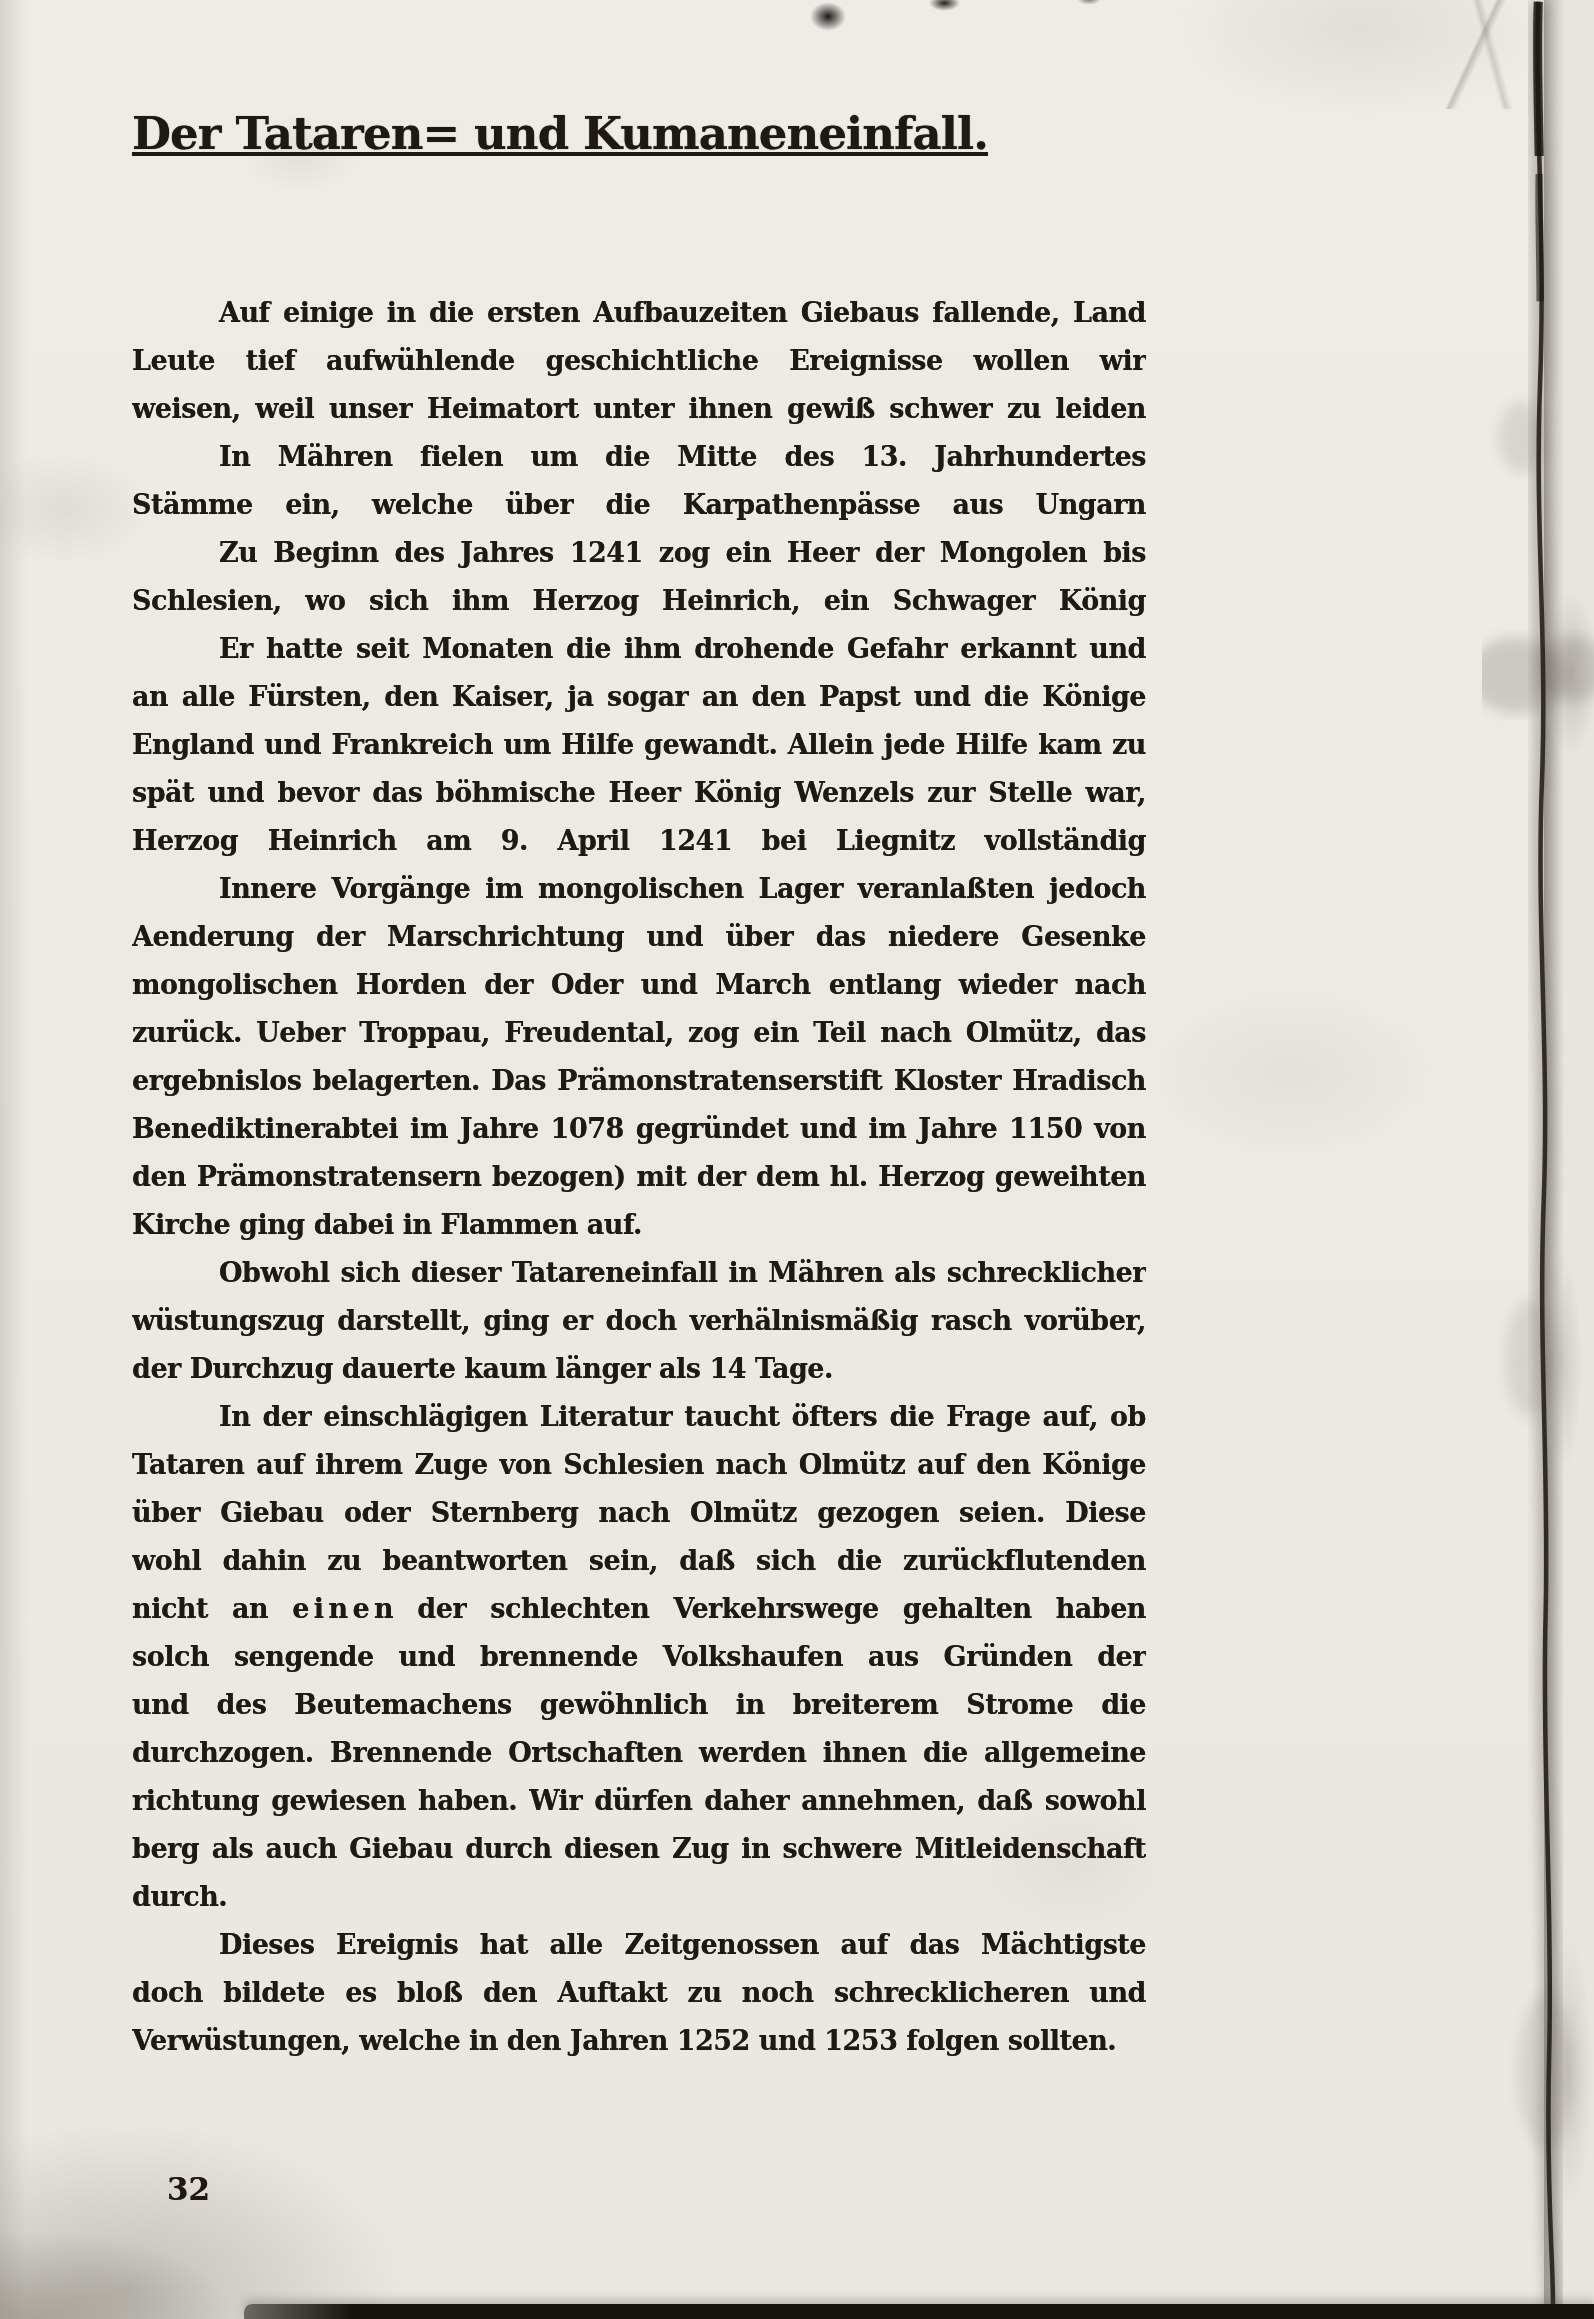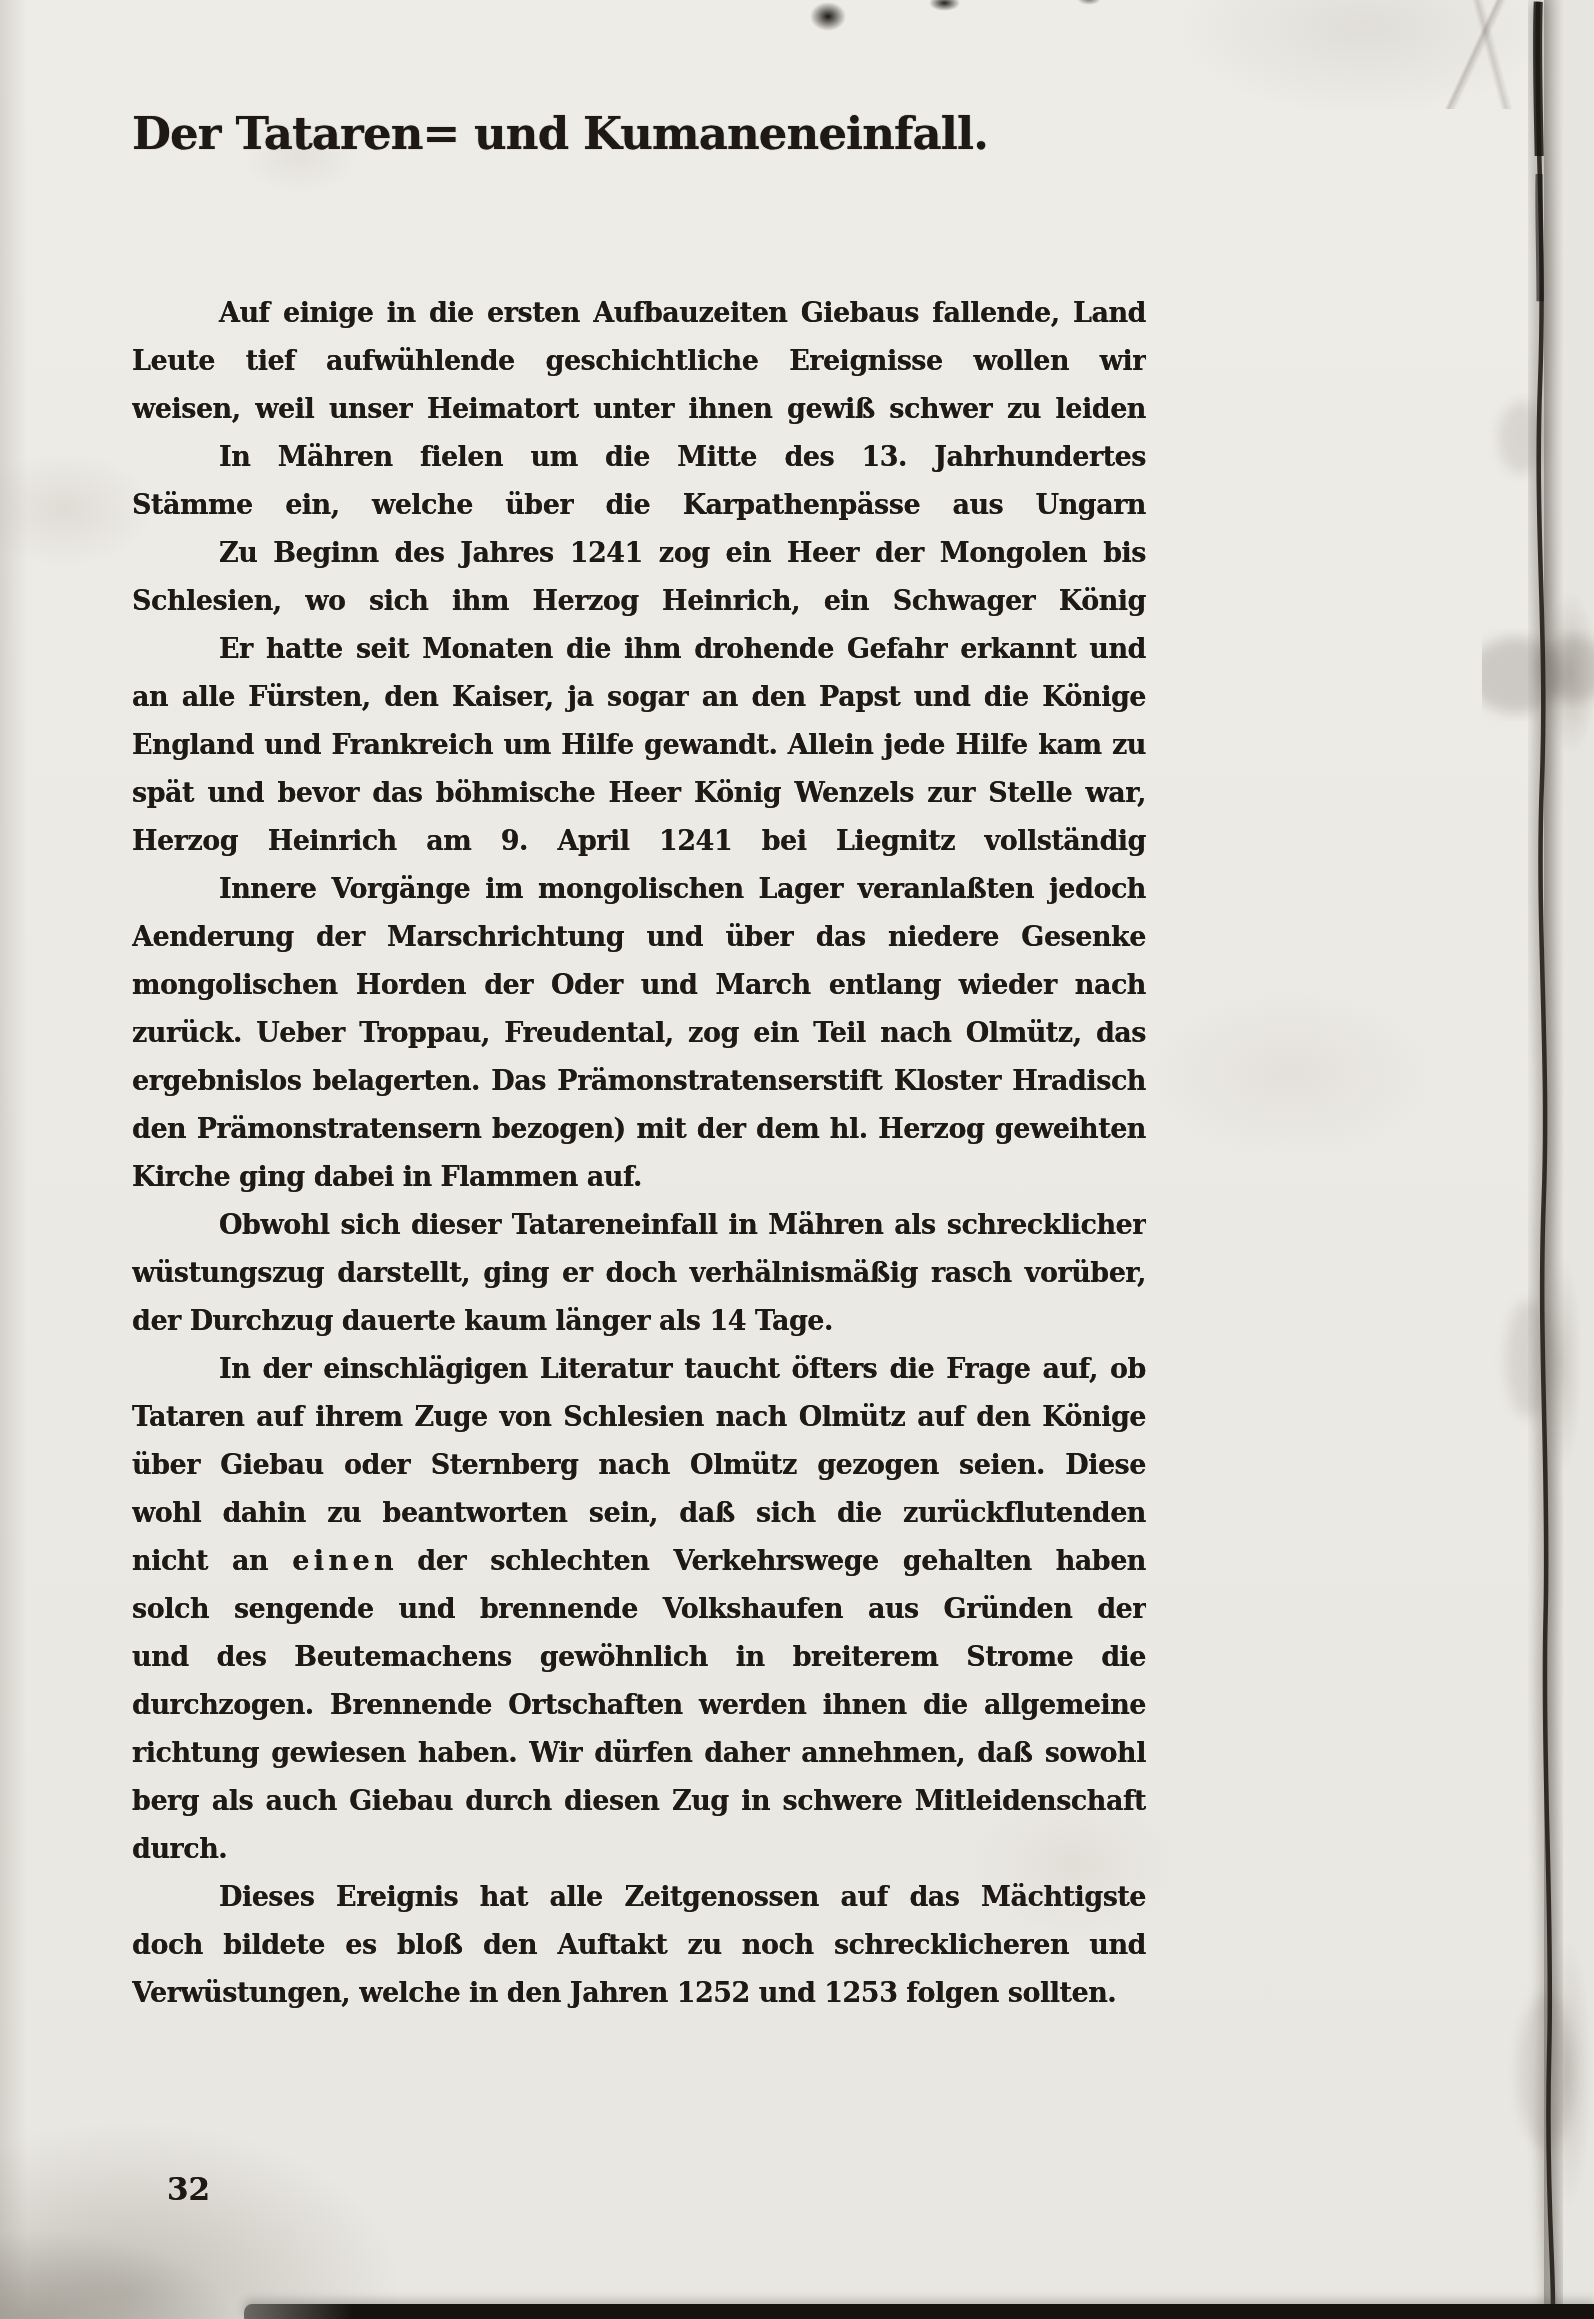--- a/index.html
+++ b/index.html
@@ -20,20 +20,21 @@
       linear-gradient(to right, rgba(120,114,104,.20) 0px, rgba(120,114,104,0) 27px),
       linear-gradient(#eeece7,#e9e7e1);
   }
   
   #title{
     position:absolute;left:132px;top:107px;width:782px;
     text-align:left;
     font-size:45px;font-weight:700;letter-spacing:-0.9px;
     text-shadow:0 0 0.9px rgba(20,16,12,.75);
     white-space:nowrap;
+    text-decoration:underline;
   }
   #text-block{
     position:absolute;left:132px;top:289px;width:1014px;
     font-size:27px;font-weight:700;line-height:48px;
     letter-spacing:-0.5px;
     text-shadow:0 0 0.6px rgba(26,22,18,.72);
   }
   .line{text-align:justify;text-align-last:justify;white-space:normal;overflow:hidden;height:48px;}
   .line.last{text-align-last:left;}
   .line.ind{padding-left:87px;}
@@ -119,20 +120,21 @@
       <div class="line ind">Er hatte seit Monaten die ihm drohende Gefahr erkannt und sich</div>
       <div class="line">an alle Fürsten, den Kaiser, ja sogar an den Papst und die Könige von</div>
       <div class="line">England und Frankreich um Hilfe gewandt. Allein jede Hilfe kam zu</div>
       <div class="line">spät und bevor das böhmische Heer König Wenzels zur Stelle war, wurde</div>
       <div class="line last">Herzog Heinrich am 9. April 1241 bei Liegnitz vollständig geschlagen.</div>
       <div class="line ind">Innere Vorgänge im mongolischen Lager veranlaßten jedoch eine</div>
       <div class="line">Aenderung der Marschrichtung und über das niedere Gesenke fluteten die</div>
       <div class="line">mongolischen Horden der Oder und March entlang wieder nach Ungarn</div>
       <div class="line">zurück. Ueber Troppau, Freudental, zog ein Teil nach Olmütz, das sie</div>
       <div class="line">ergebnislos belagerten. Das Prämonstratenserstift Kloster Hradisch (als</div>
+      <div class="line">Benediktinerabtei im Jahre 1078 gegründet und im Jahre 1150 von</div>
       <div class="line">den Prämonstratensern bezogen) mit der dem hl. Herzog geweihten</div>
       <div class="line last">Kirche ging dabei in Flammen auf.</div>
       <div class="line ind">Obwohl sich dieser Tatareneinfall in Mähren als schrecklicher Ver=</div>
       <div class="line">wüstungszug darstellt, ging er doch verhälnismäßig rasch vorüber, denn</div>
       <div class="line last">der Durchzug dauerte kaum länger als 14 Tage.</div>
       <div class="line ind">In der einschlägigen Literatur taucht öfters die Frage auf, ob die</div>
       <div class="line">Tataren auf ihrem Zuge von Schlesien nach Olmütz auf den Könige</div>
       <div class="line">über Giebau oder Sternberg nach Olmütz gezogen seien. Diese Frage wird</div>
       <div class="line">wohl dahin zu beantworten sein, daß sich die zurückflutenden Tataren</div>
       <div class="line">nicht an e i n e n der schlechten Verkehrswege gehalten haben werden, da</div>

